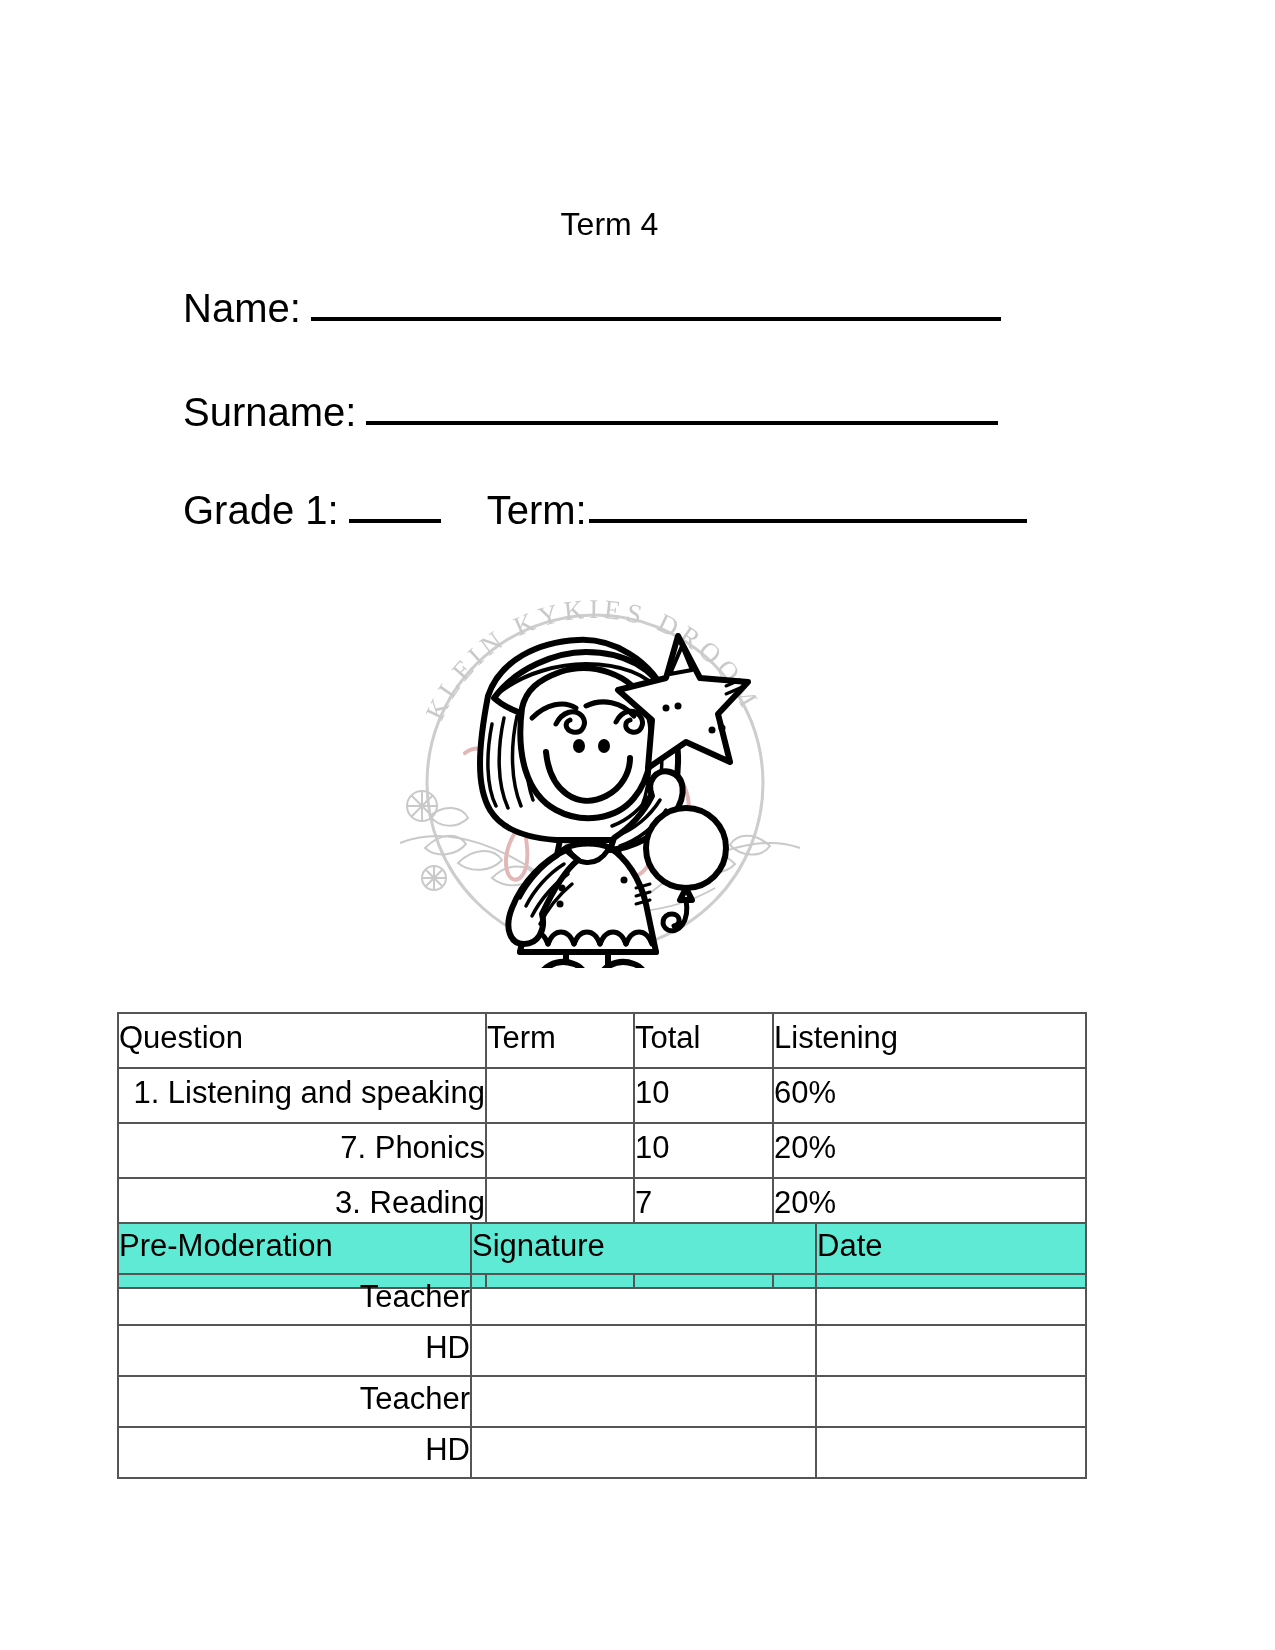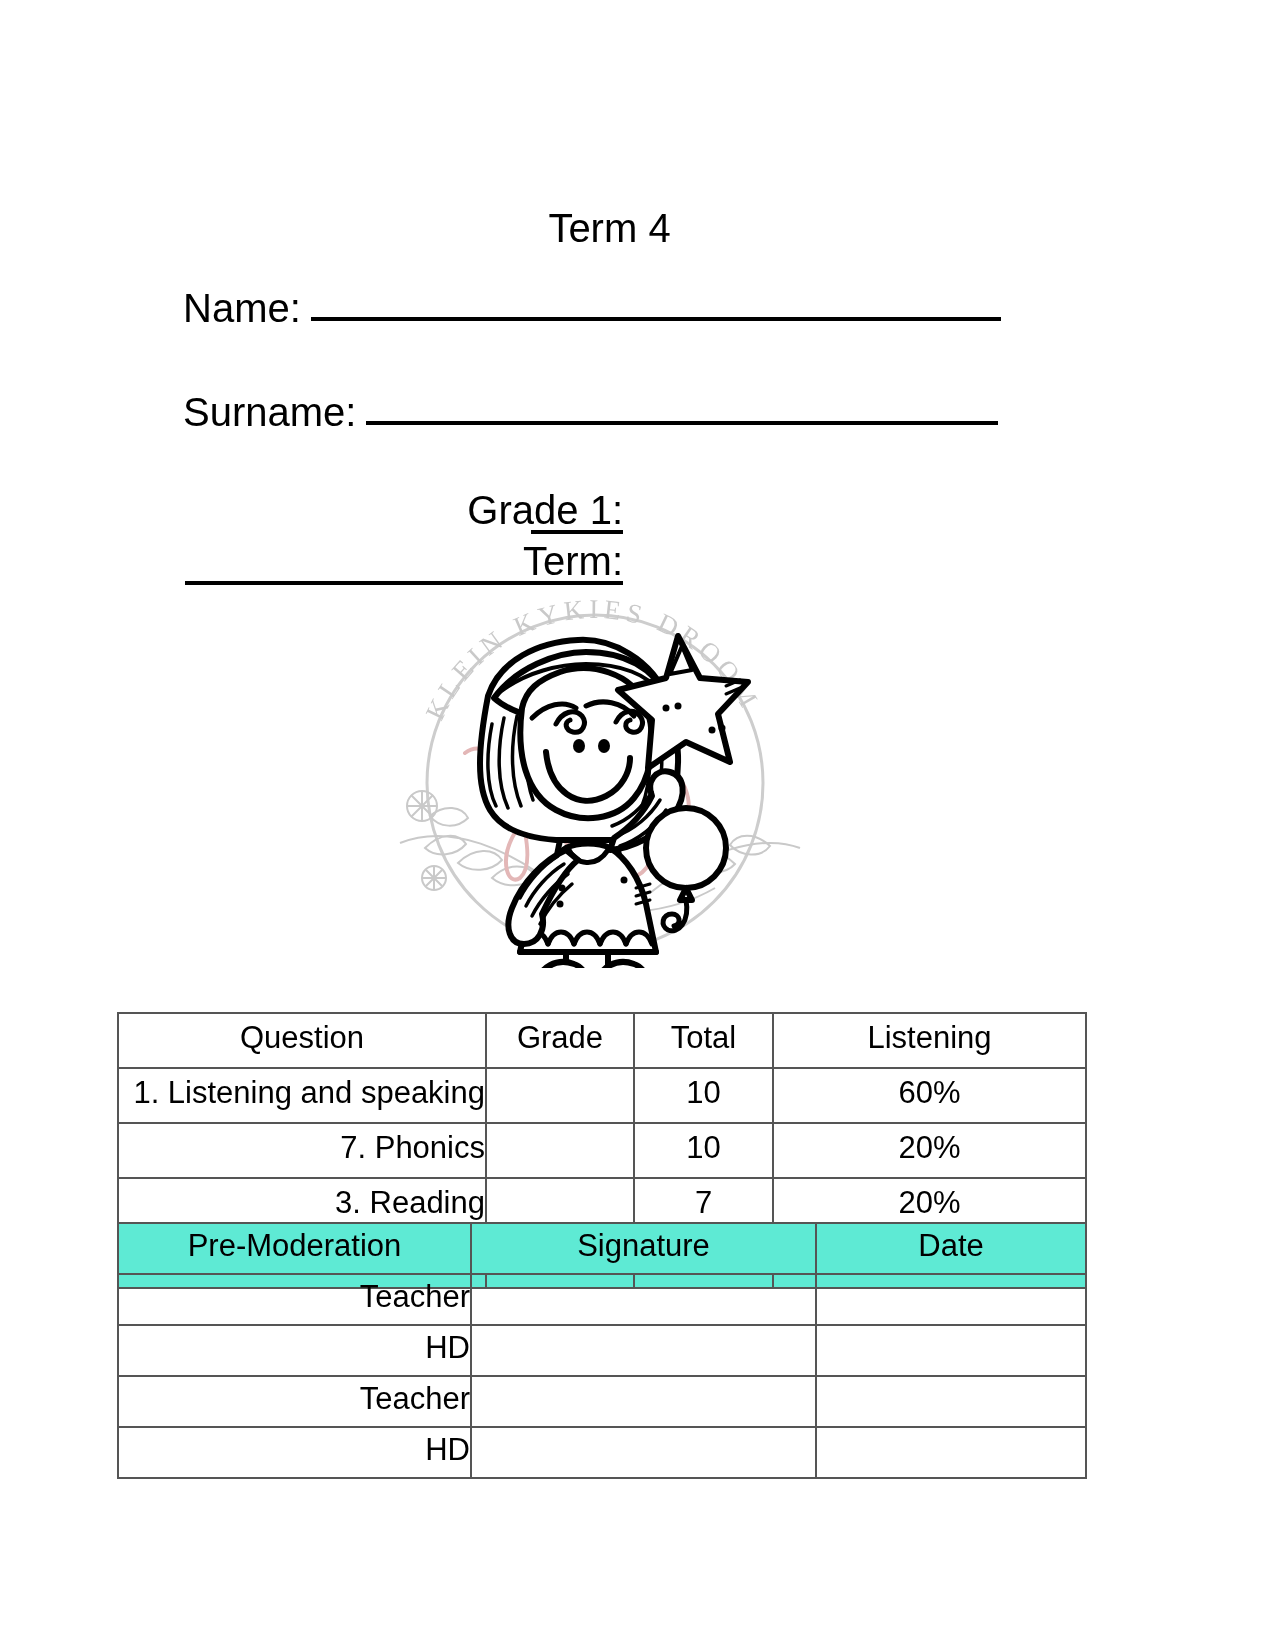--- a/index.html
+++ b/index.html
@@ -35,21 +35,21 @@
     letter-spacing: 0.5px;
     font-weight: 400;
     white-space: nowrap;
   }
   .term-line {
     position: absolute;
     left: 0;
     top: 206px;
     width: 1275px;
     text-align: center;
-    font-size: 40px;
+    font-size: 32px;
   }
   .term-line span { display: inline-block; transform: translateX(-28px); }
 
   
   .field {
     position: absolute;
     display: flex;
     align-items: flex-end;
     font-size: 40px;
     white-space: nowrap;
@@ -57,21 +57,21 @@
   .field .lbl { line-height: 1; }
   .rule {
     display: inline-block;
     border-bottom: 4px solid #000;
     margin-left: 10px;
     margin-bottom: 7px;
   }
 
   #field-name    { left: 183px; top: 288px; }
   #field-surname { left: 183px; top: 392px; }
-  #field-grade   { left: 183px; top: 490px; flex-direction: column; }
+  #field-grade   { left: 183px; top: 490px; }
 
   
   #art {
     position: absolute;
     left: 370px;
     top: 548px;
     width: 440px;
     height: 420px;
   }
   #art svg { display: block; width: 100%; height: 100%; }
@@ -84,21 +84,21 @@
     font-size: 31px;
   }
   table.sheet td {
     border: 2px solid #555;
     height: 47px;
     padding: 0 0 6px 0;
     vertical-align: middle;
     line-height: 1;
   }
   table.sheet td.l { text-align: right;   padding-left: 10px; }
-  table.sheet td.c { text-align: center; }
+  table.sheet td.c { }
   td.shaded { background: #5eead4; }
 
   #marks-table { left: 117px; top: 1012px; width: 968px; }
   #mod-table   { left: 117px; top: 1222px; width: 968px; }
 
   #marks-table td { height: 47px; }
   #mod-table td   { height: 43px; }
 </style>
 </head>
 <body>
@@ -295,21 +295,21 @@
   <table class="sheet" id="marks-table">
     <colgroup>
       <col style="width:368px">
       <col style="width:148px">
       <col style="width:139px">
       <col style="width:313px">
     </colgroup>
     <tbody>
       <tr>
         <td class="c">Question</td>
-        <td class="c">Grade</td>
+        <td class="c">Term</td>
         <td class="c">Total</td>
         <td class="c">Listening</td>
       </tr>
 
       <tr>
         <td class="l">1. Listening and speaking</td>
         <td class="c"></td>
         <td class="c">10</td>
         <td class="c">60%</td>
       </tr>

